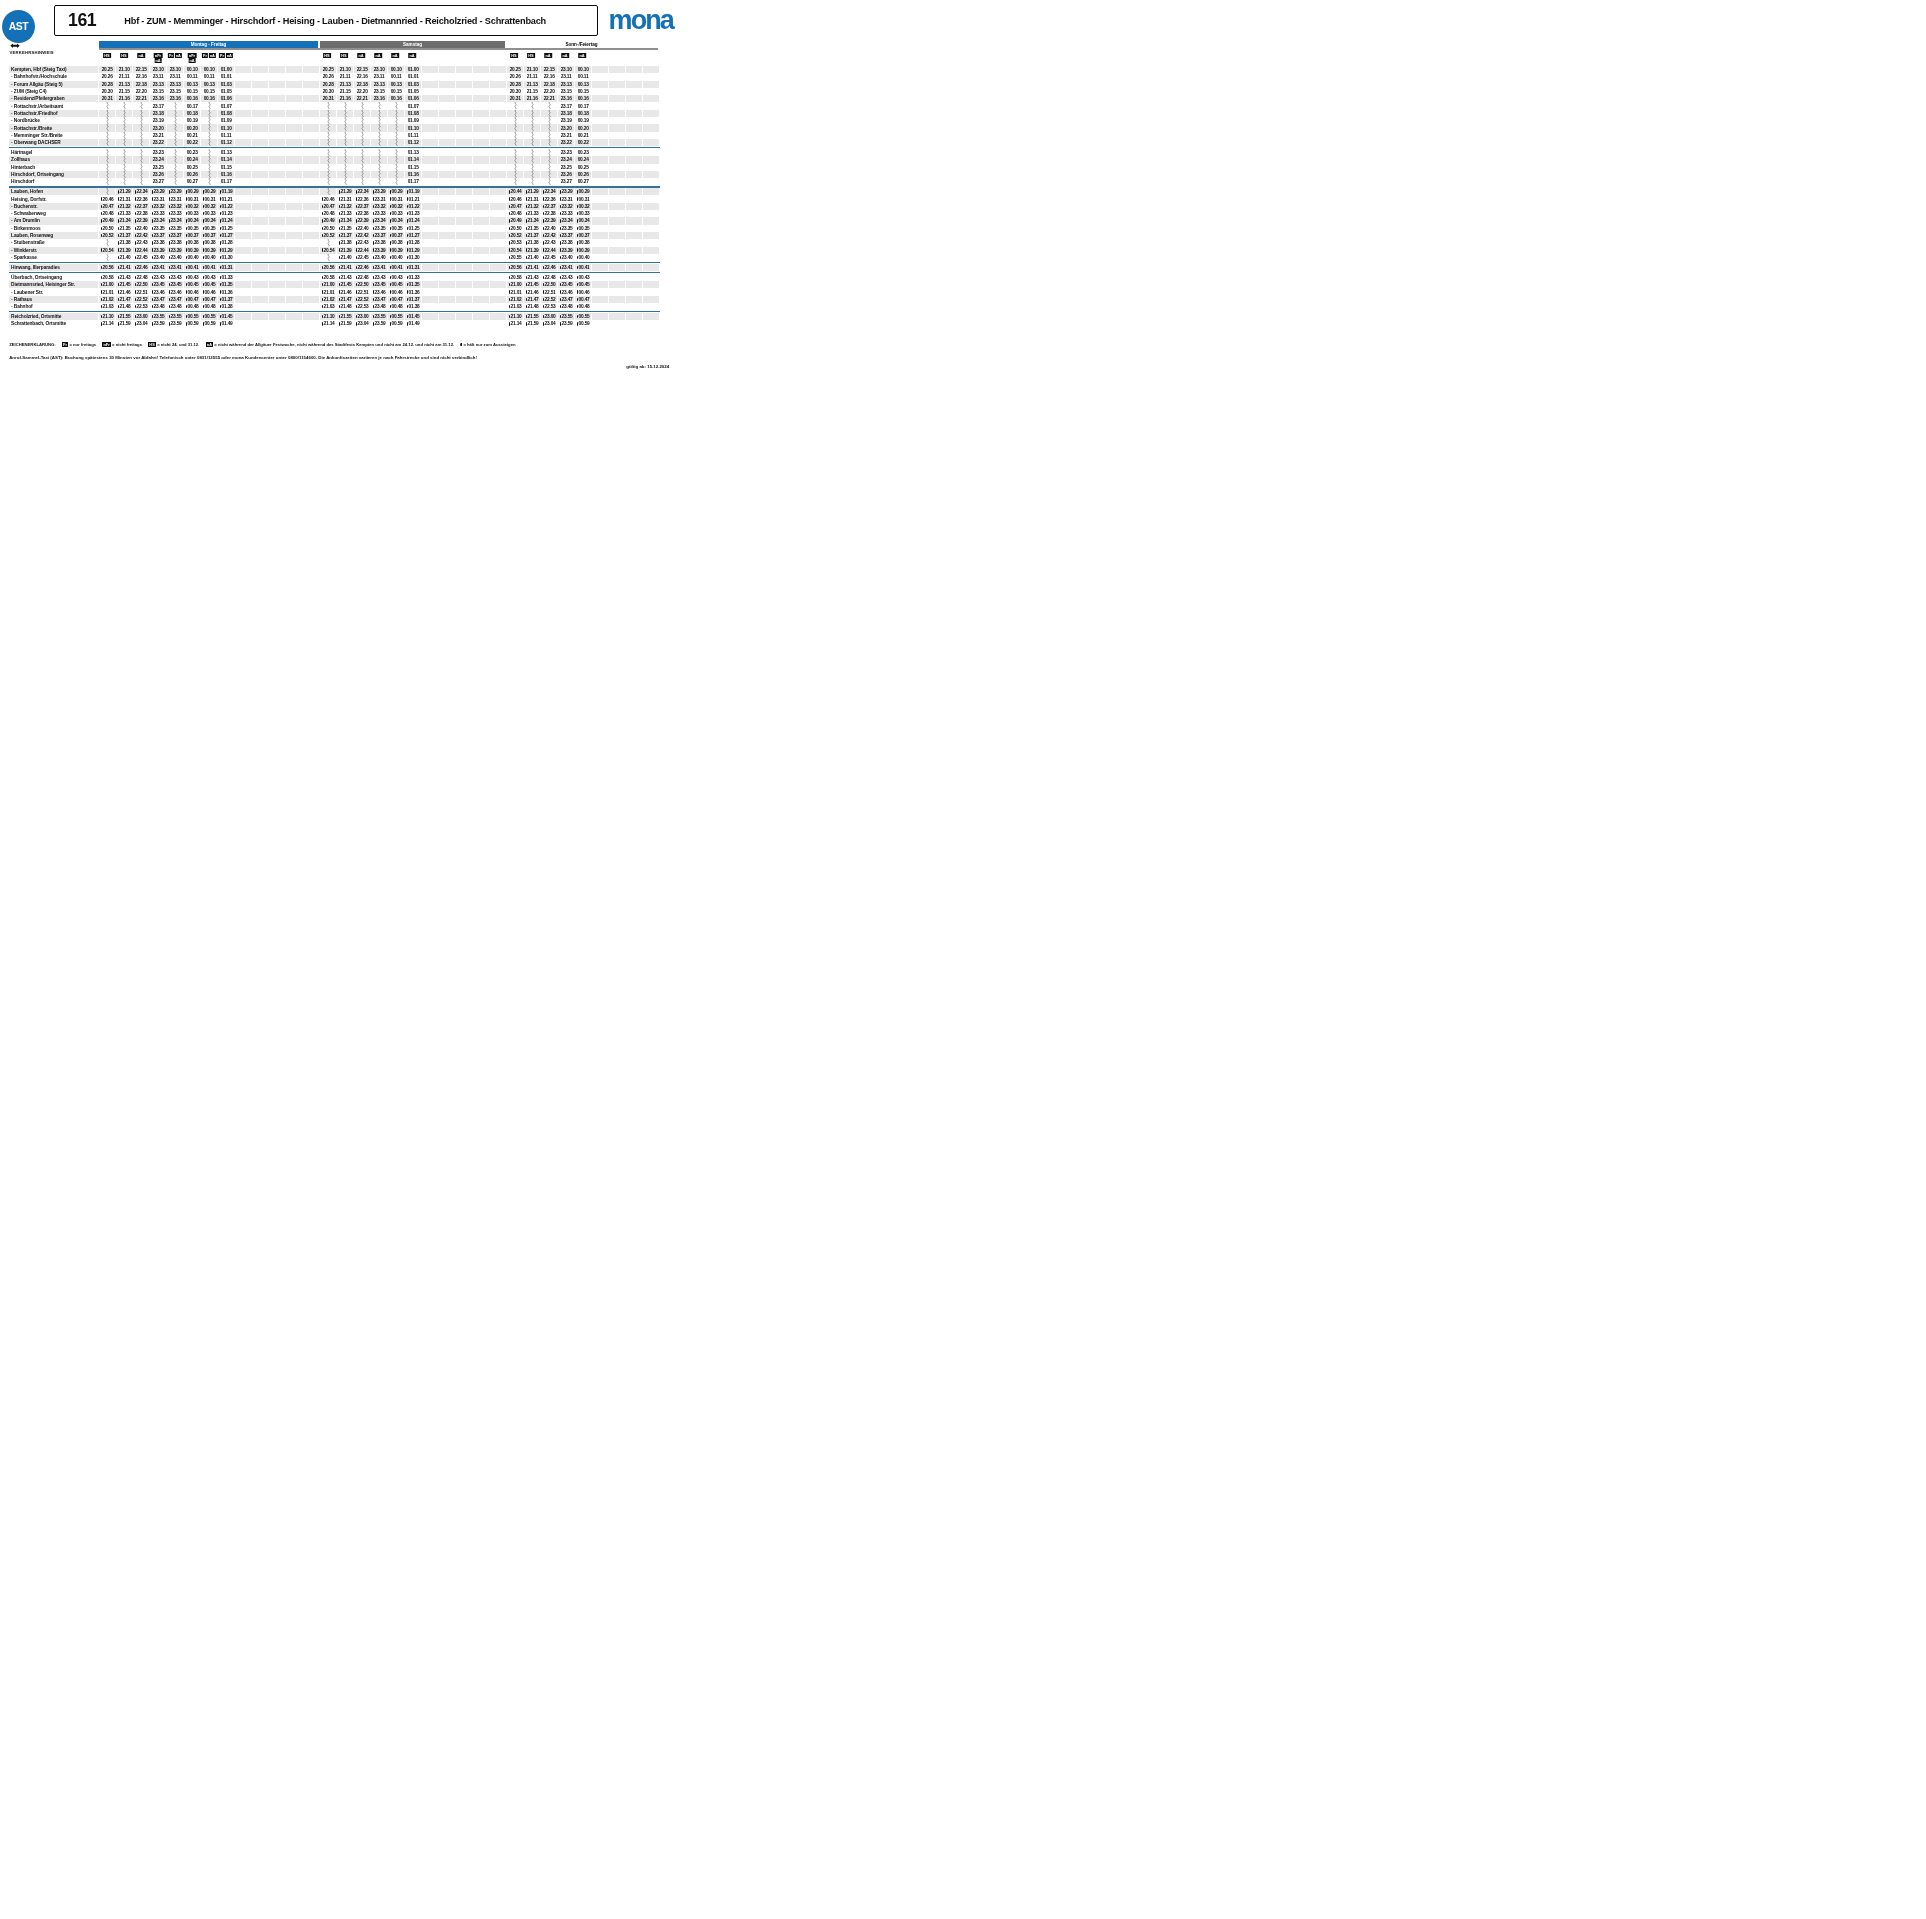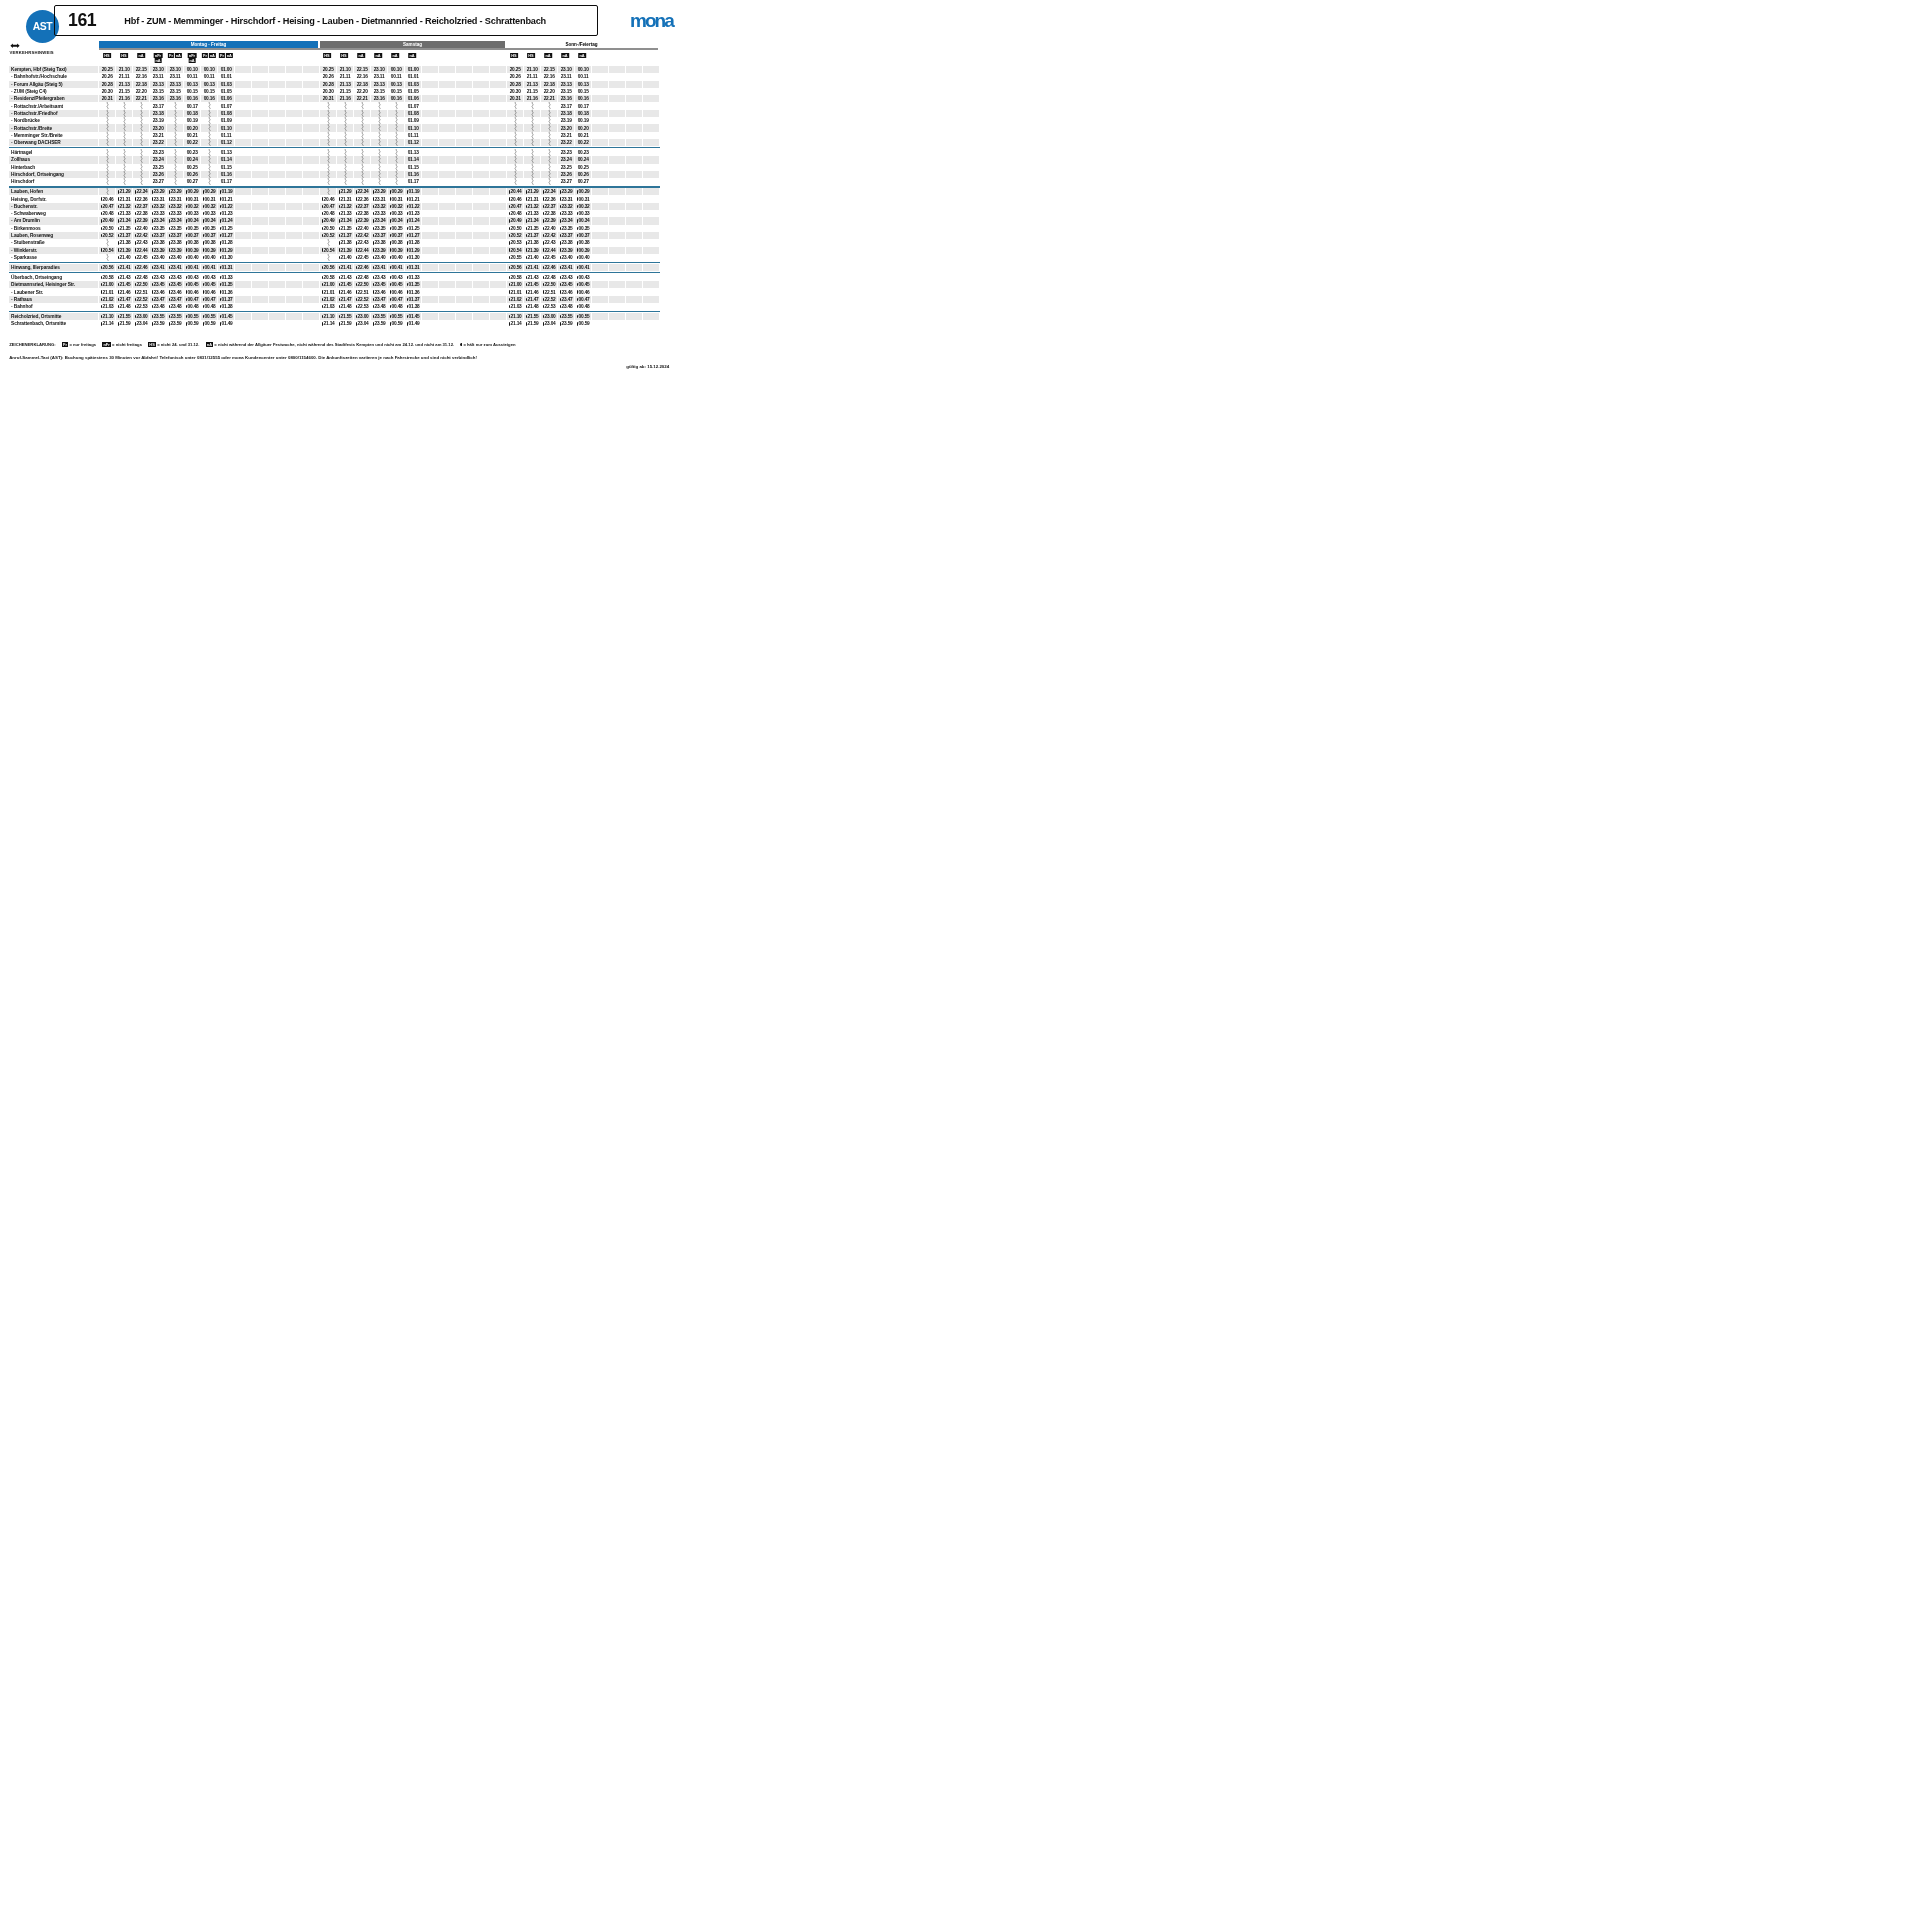--- a/index.html
+++ b/index.html
@@ -1,26 +1,26 @@
 <!DOCTYPE html>
 <html style="font-size:6.2px"><head>
 <meta charset="utf-8">
 <style>
   html,body{margin:0;padding:0;background:#ffffff;}
   .page{position:relative;width:680px;height:480px;background:#fff;overflow:hidden;
         font-family:"Liberation Sans", sans-serif; color:#111;}
   
-  .ast-badge{position:absolute;left:26px;top:10.4px;width:33px;height:33px;border-radius:50%;
+  .ast-badge{position:absolute;left:2px;top:10.4px;width:33px;height:33px;border-radius:50%;
              background:#1471b8;display:flex;align-items:center;justify-content:center;}
   .ast-badge span{color:#fff;font-weight:bold;font-size:10.4px;letter-spacing:-0.4px;}
   .line-box{position:absolute;left:54px;top:5.4px;width:544px;height:31px;border:1.5px solid #0c0c0c;
             border-radius:2px;display:flex;align-items:center;box-sizing:border-box;}
   .line-number{font-size:17.7px;font-weight:bold;margin-left:13px;letter-spacing:-0.4px;}
   .route-title{flex:1;text-align:center;font-size:9.2px;font-weight:bold;letter-spacing:-0.2px;padding-right:23px;}
-  .brand{position:absolute;right:7px;top:3.9px;font-size:19px;font-weight:bold;color:#1471b8;
+  .brand{position:absolute;right:7px;top:3.9px;font-size:27px;font-weight:bold;color:#1471b8;
          letter-spacing:-1.9px;line-height:33px;}
   .arrows-icon{position:absolute;left:10px;top:42px;}
   .verkehrshinweis{position:absolute;left:9.6px;top:50px;font-size:4.2px;font-weight:bold;letter-spacing:0.2px;}
   
   .daybar{position:absolute;top:41px;height:7.3px;line-height:7.3px;text-align:center;
           font-size:4.6px;font-weight:bold;}
   .bar-mf{background:#1471b8;color:#fff;}
   .bar-sa{background:#6d6d6d;color:#fff;}
   .bar-so{background:#ffffff;color:#000;}
   .bar-shadow{position:absolute;left:99px;top:48px;width:559px;height:1.5px;background:#8f8f8f;}

